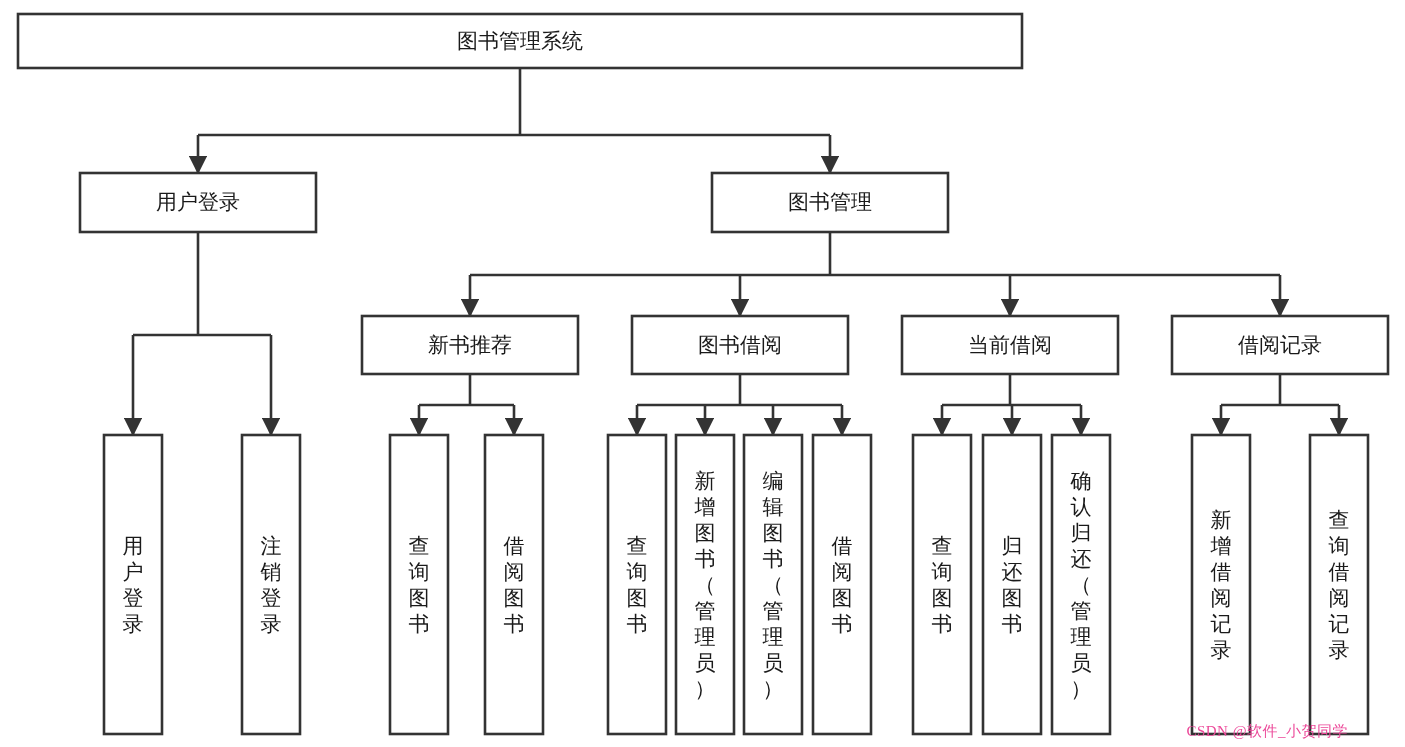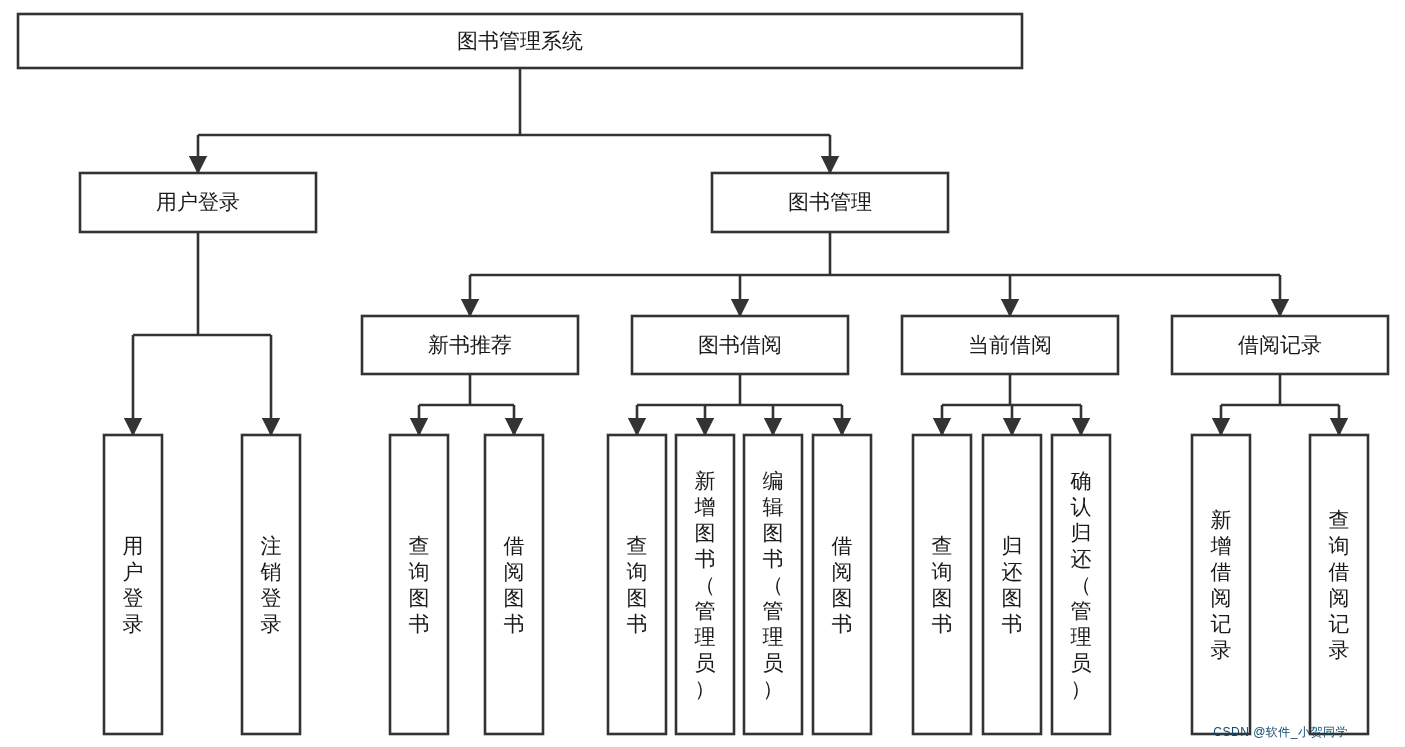--- a/index.html
+++ b/index.html
@@ -47,23 +47,23 @@
   .leaf-label {
     fill: #1a1a1a;
     font-family: "Liberation Sans", "DejaVu Sans", sans-serif;
     font-size: 21px;
     text-anchor: middle;
   }
   .watermark {
     position: absolute;
     right: 12px;
     bottom: 6px;
-    font-family: Liberation Sans, sans-serif;
-    font-size: 12px;
-    color: #0c4a6e;
+    font-family: Liberation Serif, serif;
+    font-size: 15px;
+    color: #ec4899;
     white-space: nowrap;
     letter-spacing: 0.5px;
   }
 </style>
 </head>
 <body>
 
 <div id="diagram-root">
 
   <svg class="flow" viewBox="0 0 1405 747" xmlns="http://www.w3.org/2000/svg">

